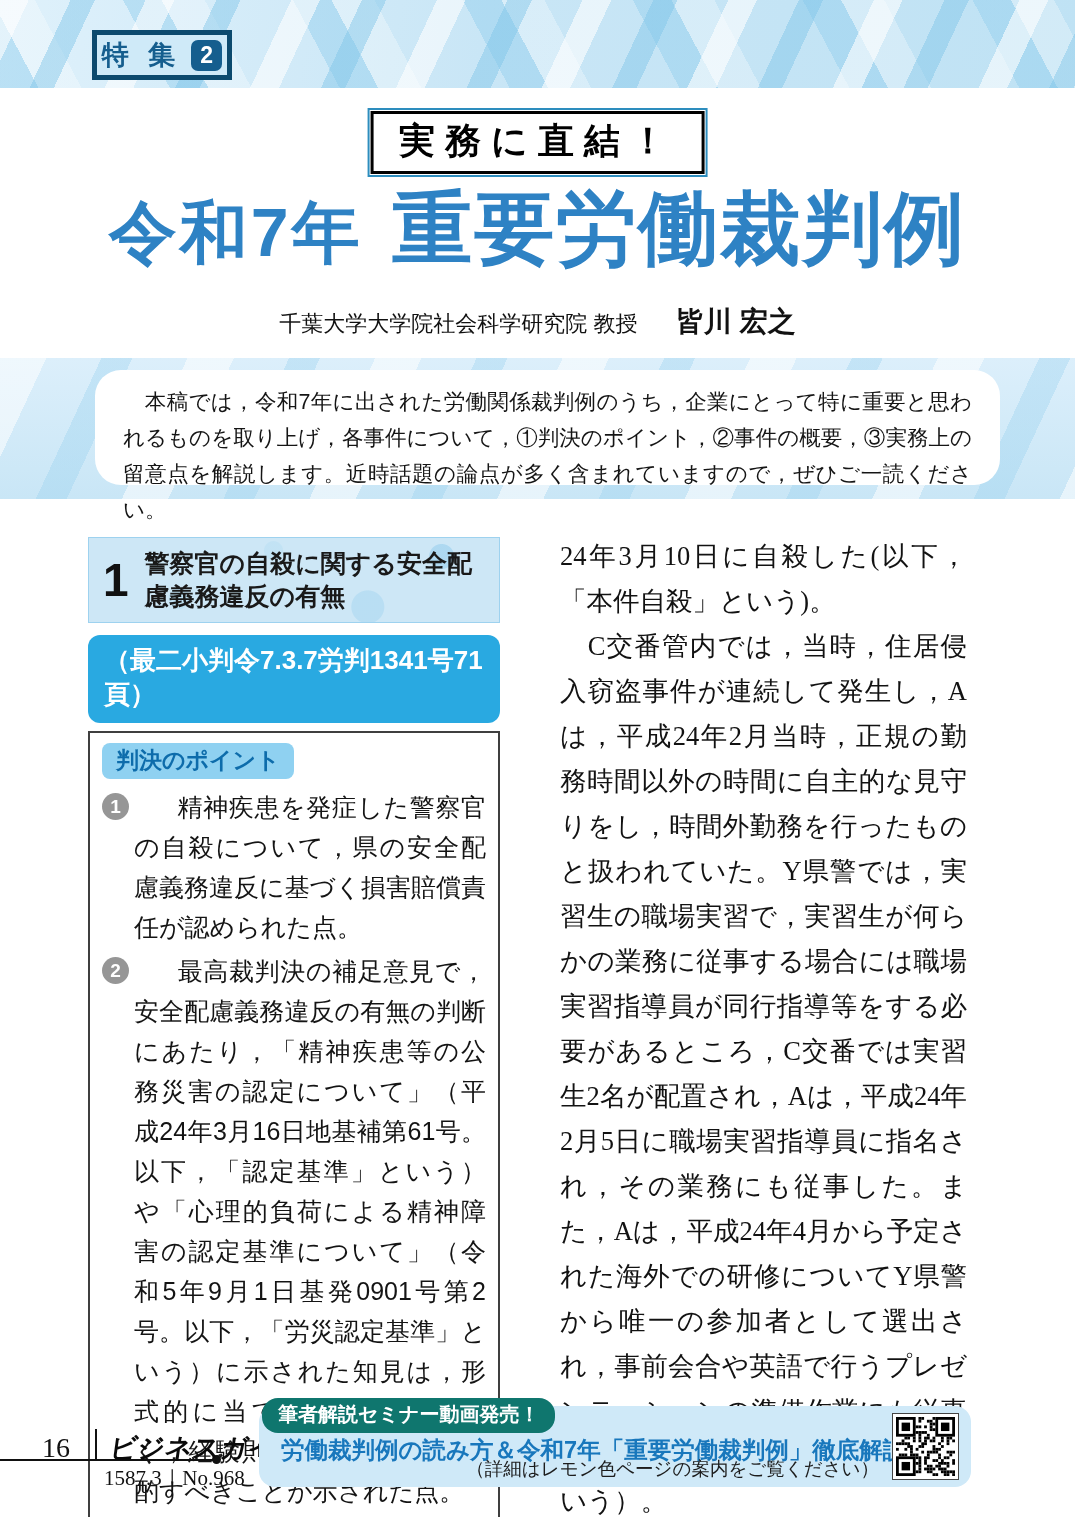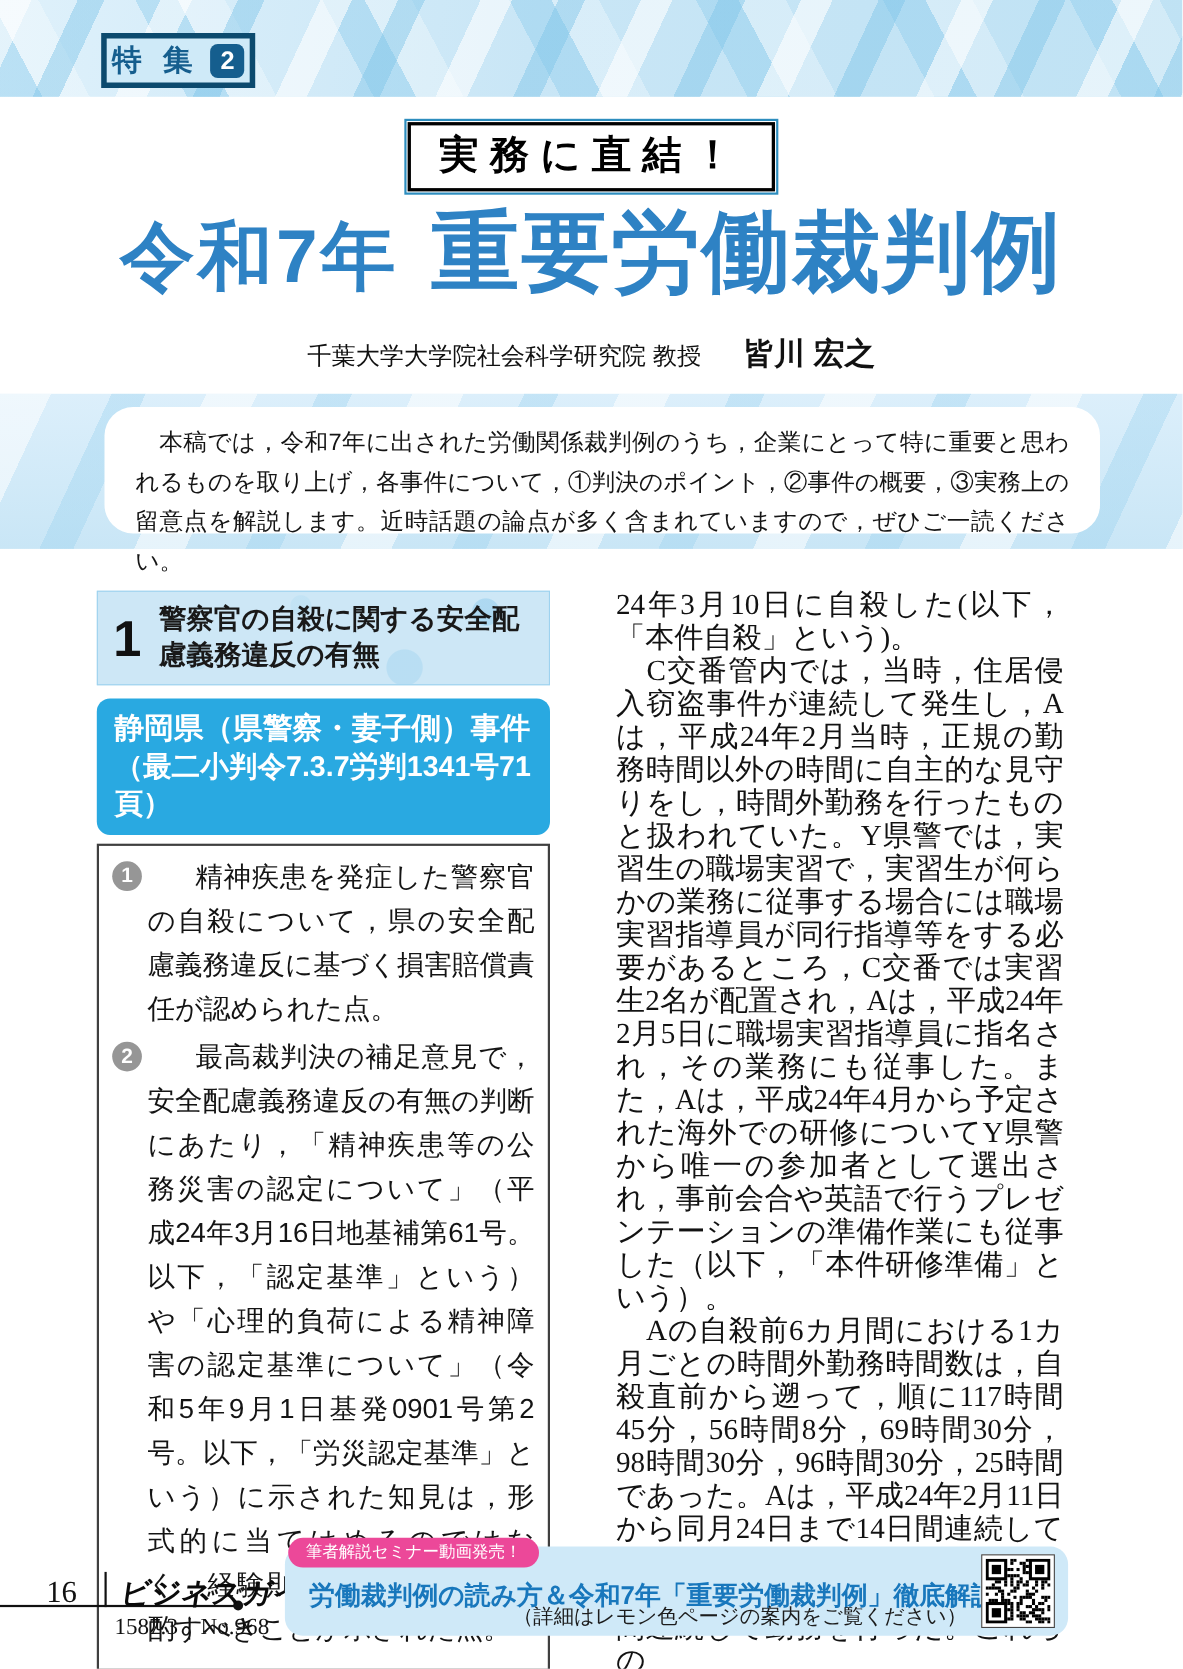--- a/index.html
+++ b/index.html
@@ -67,32 +67,32 @@
   .sec-title{font-size:25px;font-weight:800;line-height:1.32;color:#191919;}
   .case-box{margin-top:12px;background:#29a9e1;border-radius:12px;padding:9px 16px 11px;color:#fff;font-weight:800;}
   .case-line1{font-size:27px;line-height:1.35;}
   .case-line2{font-size:26px;line-height:1.3;}
   .points-box{margin-top:8px;border:2px solid #3f3f3f;padding:8px 12px 12px;box-sizing:border-box;background:#fff;}
   .points-pill{display:inline-block;background:#8fd1f1;color:#0d6cab;font-weight:800;font-size:23px;
     border-radius:8px;padding:2px 14px 3px;margin:2px 0 8px;}
   .point{font-size:25px;line-height:40px;color:#141414;text-align:justify;padding-left:32px;text-indent:-32px;margin:0 0 4px;}
   .pnum{display:inline-block;width:27px;height:27px;line-height:27px;border-radius:50%;background:#969696;color:#fff;
     font-size:19px;font-weight:bold;text-align:center;vertical-align:3px;margin-right:48px;text-indent:0;}
-  .serif-text{font-family:"Liberation Serif",serif;font-size:26.5px;line-height:30px;text-align:justify;color:#121212;margin:0;}
+  .serif-text{font-family:"Liberation Serif",serif;font-size:26.5px;line-height:45px;text-align:justify;color:#121212;margin:0;}
   .col-right p{margin:0;}
   
   .f-line{position:absolute;left:0;top:1459px;width:216px;height:2px;background:#111;}
   .f-dot{position:absolute;left:212px;top:1455px;width:9px;height:9px;border-radius:50%;background:#111;}
   .f-vbar{position:absolute;left:95px;top:1429px;width:2px;height:32px;background:#111;}
   .f-pagenum{position:absolute;left:42px;top:1432px;font-family:"Liberation Serif",serif;font-size:28px;color:#111;}
   .f-logo{position:absolute;left:110px;top:1430px;font-size:27px;font-weight:900;color:#0a0a0a;transform:skewX(-8deg);letter-spacing:0;}
   .f-issue{position:absolute;left:104px;top:1464px;font-family:"Liberation Serif",serif;font-size:21px;color:#111;}
   .seminar-box{position:absolute;left:259px;top:1406px;width:712px;height:81px;background:#cfe9f8;border-radius:16px;}
-  .seminar-pill{position:absolute;left:3px;top:-8px;background:#ec4899;color:#fff;border-radius:16px;
-    padding:3px 16px 5px;font-size:15px;font-weight:400;white-space:nowrap;}
+  .seminar-pill{position:absolute;left:3px;top:-8px;background:#0f766e;color:#fff;border-radius:16px;
+    padding:3px 16px 5px;font-size:20px;font-weight:700;white-space:nowrap;}
   .seminar-title{position:absolute;left:22px;top:28px;color:#1877bc;font-size:23.5px;font-weight:800;white-space:nowrap;}
   .seminar-note{position:absolute;right:92px;bottom:6px;color:#1c1c1c;font-size:18.5px;white-space:nowrap;}
   .qr{position:absolute;right:12px;top:7px;width:67px;height:67px;box-sizing:border-box;background:#fff;border:1px solid #444;padding:3px;}
   .qr svg{display:block;}
 </style>
 </head>
 <body>
 
 <div class="banner"></div>
 <div class="badge">
@@ -115,24 +115,24 @@
     <p class="lead-text">　本稿では，令和7年に出された労働関係裁判例のうち，企業にとって特に重要と思われるものを取り上げ，各事件について，①判決のポイント，②事件の概要，③実務上の留意点を解説します。近時話題の論点が多く含まれていますので，ぜひご一読ください。</p>
   </div>
 </div>
 
 <div class="col-left">
   <div class="sec-head">
     <span class="sec-num">1</span>
     <span class="sec-title">警察官の自殺に関する安全配慮義務違反の有無</span>
   </div>
   <div class="case-box">
-    <div class="case-line1">静岡県（県警察・妻子側）事件</div>
     <div class="case-line2">（最二小判令7.3.7労判1341号71頁）</div>
   </div>
   <div class="points-box">
+    <span class="points-pill">判決のポイント</span>
     <p class="point"><span class="pnum">1</span><span>精神疾患を発症した警察官の自殺について，県の安全配慮義務違反に基づく損害賠償責任が認められた点。</span></p>
     <p class="point"><span class="pnum">2</span><span>最高裁判決の補足意見で，安全配慮義務違反の有無の判断にあたり，「精神疾患等の公務災害の認定について」（平成24年3月16日地基補第61号。以下，「認定基準」という）や「心理的負荷による精神障害の認定基準について」（令和5年9月1日基発0901号第2号。以下，「労災認定基準」という）に示された知見は，形式的に当てはめるのではなく，経験則の一つとしてしん酌すべきことが示された点。</span></p>
   </div>
 
 </div>
 
 <div class="col-right">
   <p class="serif-text">24年3月10日に自殺した(以下，「本件自殺」という)。</p>
   <p class="serif-text">　C交番管内では，当時，住居侵入窃盗事件が連続して発生し，Aは，平成24年2月当時，正規の勤務時間以外の時間に自主的な見守りをし，時間外勤務を行ったものと扱われていた。Y県警では，実習生の職場実習で，実習生が何らかの業務に従事する場合には職場実習指導員が同行指導等をする必要があるところ，C交番では実習生2名が配置され，Aは，平成24年2月5日に職場実習指導員に指名され，その業務にも従事した。また，Aは，平成24年4月から予定された海外での研修についてY県警から唯一の参加者として選出され，事前会合や英語で行うプレゼンテーションの準備作業にも従事した（以下，「本件研修準備」という）。</p>
   <p class="serif-text">　Aの自殺前6カ月間における1カ月ごとの時間外勤務時間数は，自殺直前から遡って，順に117時間45分，56時間8分，69時間30分，98時間30分，96時間30分，25時間であった。Aは，平成24年2月11日から同月24日まで14日間連続して勤務をし，1日の週休日を挟んで，再び本件自殺の当日まで14日間連続して勤務を行った。これらの</p>

